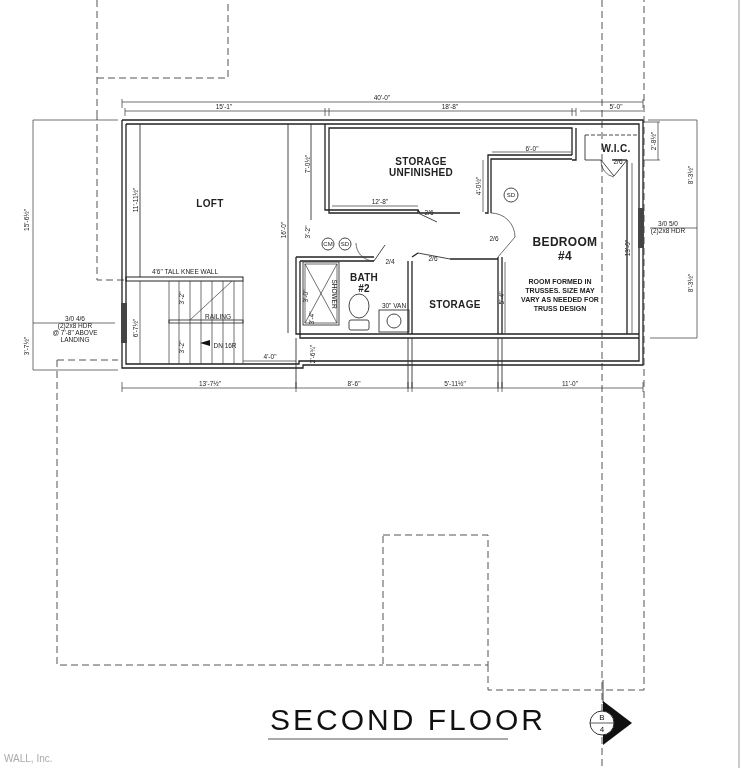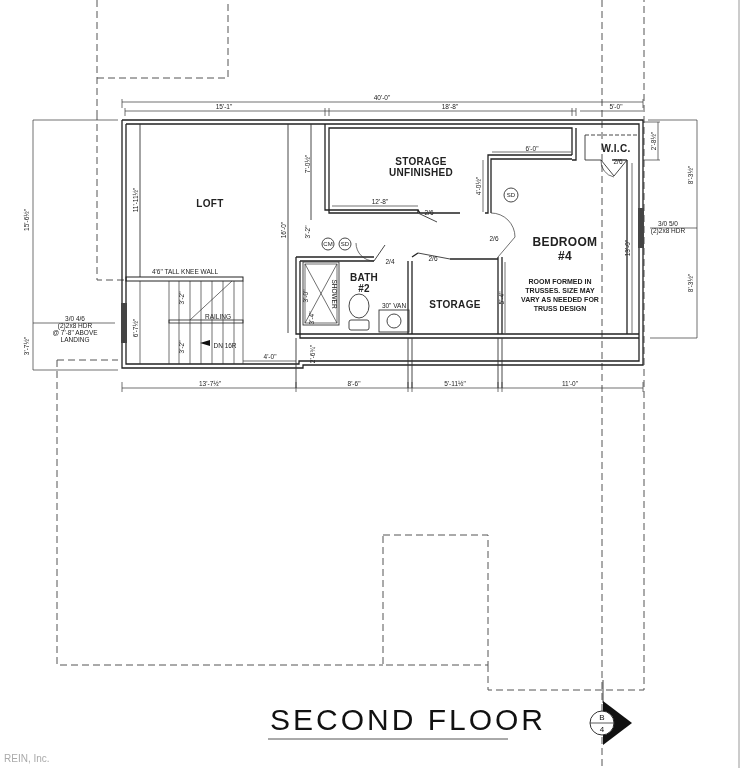--- a/index.html
+++ b/index.html
@@ -254,13 +254,13 @@
   <g>
     <line x1="603" y1="680" x2="603" y2="703" stroke="#444" stroke-width="1"></line>
     <polygon points="603,701 632,723 603,745" fill="#111"></polygon>
     <circle cx="602" cy="723" r="12" fill="#fff" stroke="#333" stroke-width="1"></circle>
     <line x1="590" y1="723" x2="614" y2="723" stroke="#333" stroke-width="0.8"></line>
     <text x="602" y="720" text-anchor="middle" style="font-size:8px" class="t">B</text>
     <text x="602" y="732" text-anchor="middle" style="font-size:8px" class="t">4</text>
   </g>
 </svg>
 
-<div class="watermark">REIN, Inc.</div>
+<div class="watermark">WALL, Inc.</div>
 
 </body></html>

